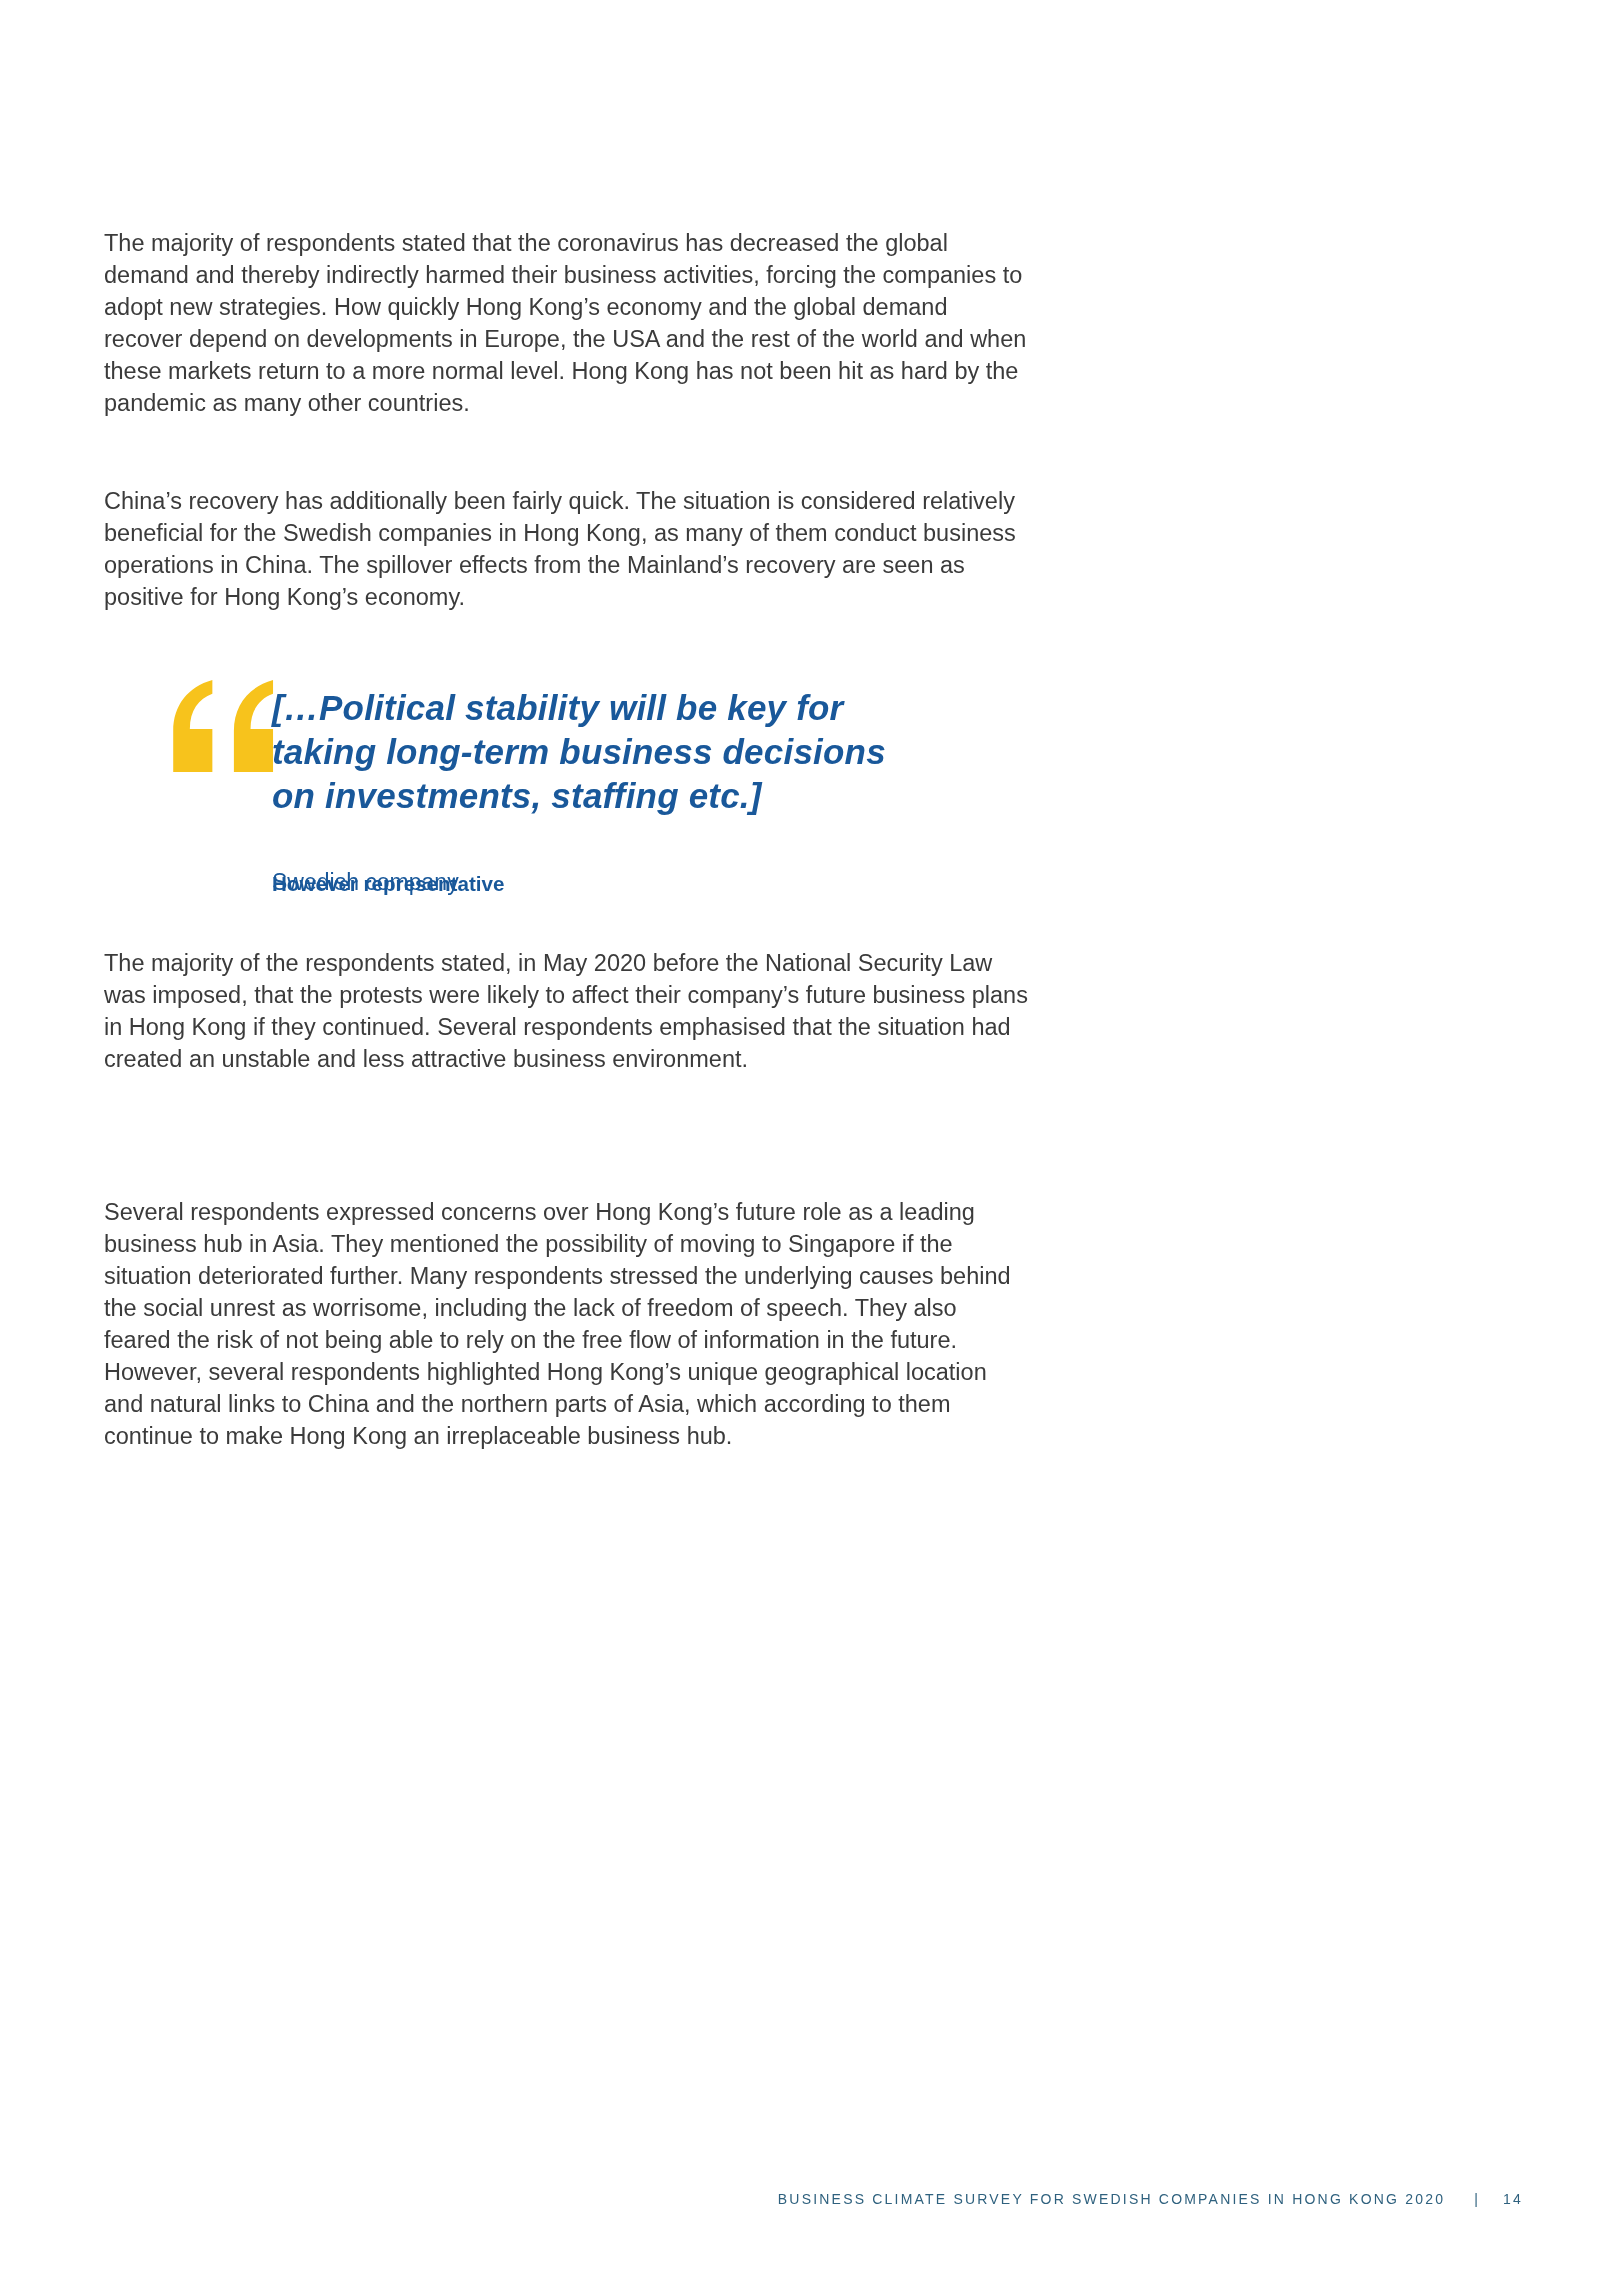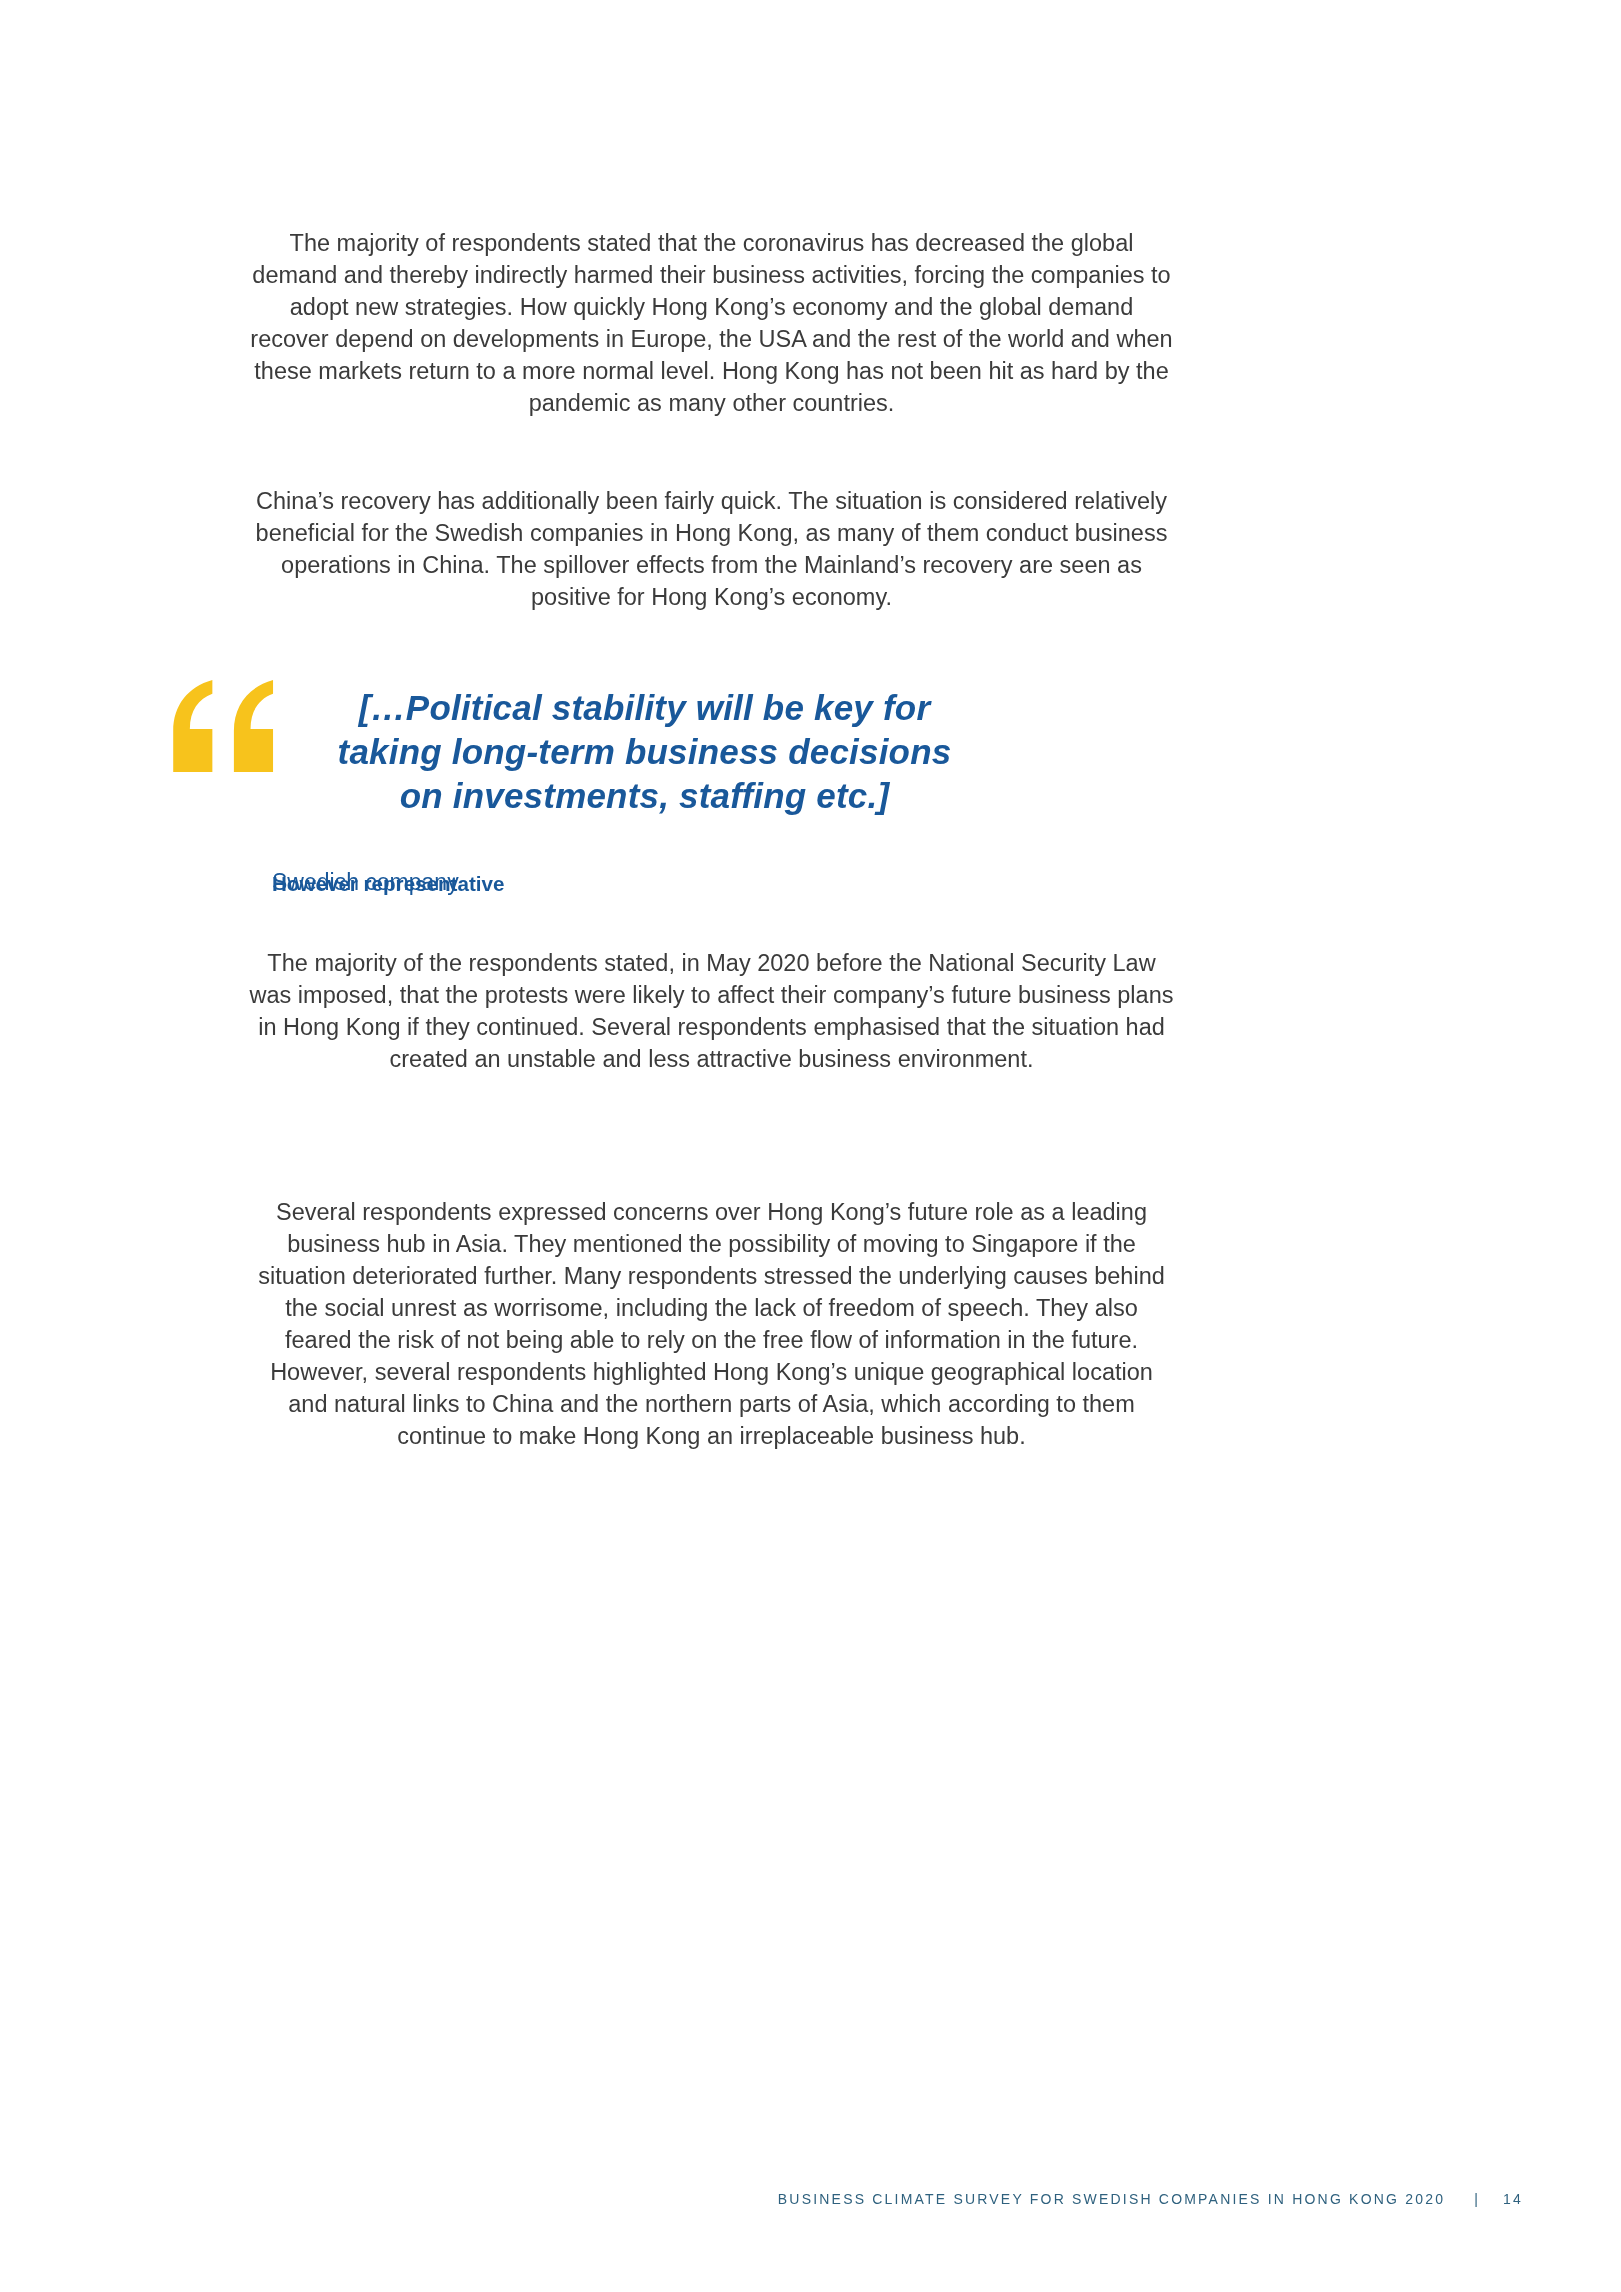--- a/index.html
+++ b/index.html
@@ -16,21 +16,20 @@
     height: 2293px;
     position: relative;
     font-family: "Liberation Sans", sans-serif;
     color: var(--ink);
     overflow: hidden;
   }
   .page {
     position: absolute;
     inset: 0;
     background: var(--paper);
-    text-align: center;
   }
   .body-par {
     position: absolute;
     left: 104px;
     width: 1215px;
     font-size: 23.5px;
     line-height: 32px;
     color: var(--ink);
     white-space: pre-line;
   }

